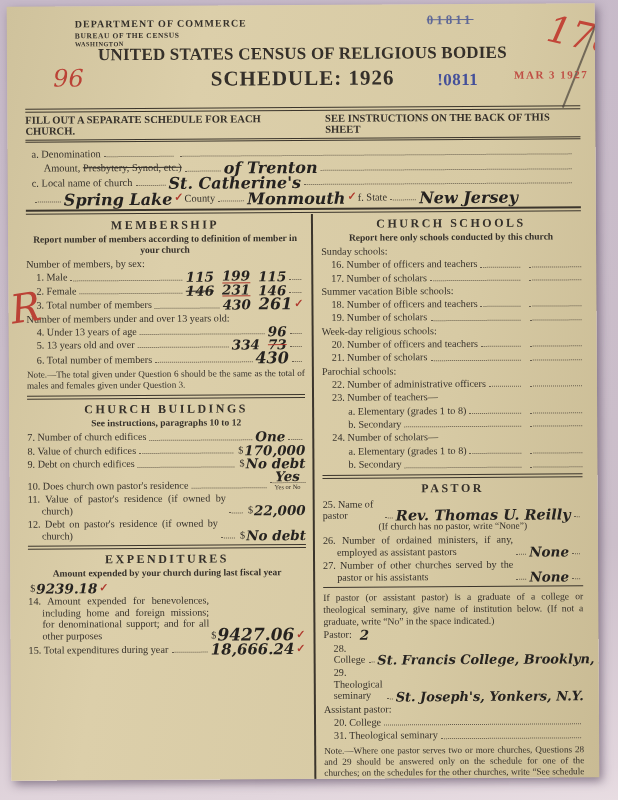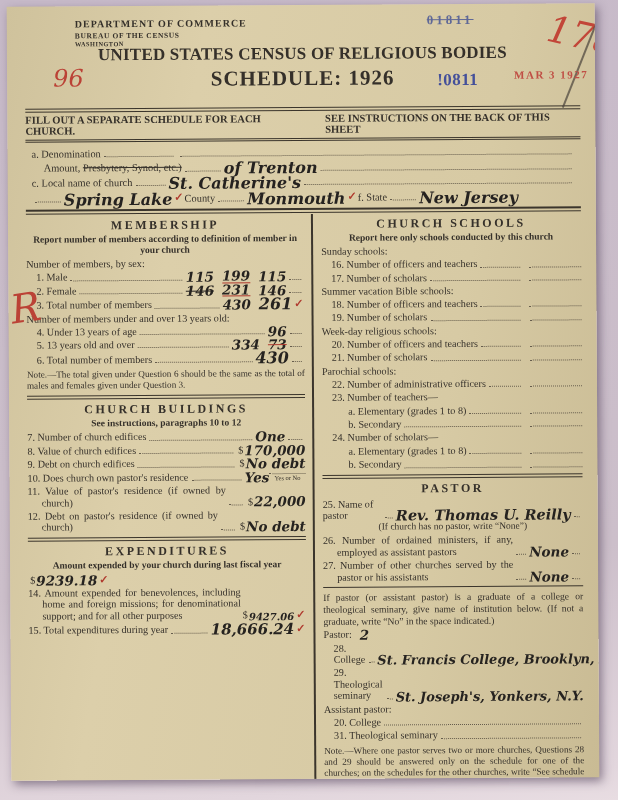--- a/index.html
+++ b/index.html
@@ -70,21 +70,21 @@
   .lbl{}
   .lblflex{flex:1;text-align:justify;}
   .hang{padding-left:14px;text-indent:-14px;}
   .ans{font-family:"DejaVu Serif",serif;font-style:italic;font-weight:bold;font-size:13.5px;
     line-height:.85;margin-bottom:-1px;color:#262320;white-space:nowrap;}
   .gap{width:8px;}
   .dots2{flex:0 0 52px;border-bottom:1px dotted #665d4d;margin:0 0 2px 6px;height:1px;}
   .note{font-size:9.2px;text-align:justify;line-height:1.22;margin-top:4px;}
   .dblrule{height:2px;border-top:1px solid #3b352c;border-bottom:1px solid #3b352c;margin:4px 0 1px;}
   .srule{border-top:1px solid #3b352c;margin:4px 0 2px;}
-  .stack{display:flex;flex-direction:row;align-items:center;}
+  .stack{display:flex;flex-direction:column;align-items:center;}
   .tiny{font-size:6.5px;border-top:1px dotted #665d4d;padding:0 5px;margin-top:1px;}
   .dollar{margin:0 1px 0 2px;}
 </style>
 </head>
 <body>
 
 <div class="paper">
 
   <div class="hdr">
     <div class="agency">
@@ -271,21 +271,21 @@
 
       <div class="q">
         <span class="dollar">$</span>
         <span class="ans">9239.18</span>
         <span class="chk">✓</span>
       </div>
 
       <div class="q">
         <span class="lblflex hang">14. Amount expended for benevolences, including home and foreign missions; for denominational support; and for all other purposes</span>
         <span class="dollar">$</span>
-        <span class="ans" style="font-size:10px">9427.06</span>
+        <span class="ans" style="font-size:17px">9427.06</span>
         <span class="chk">✓</span>
       </div>
 
       <div class="q">
         <span class="lbl">15. Total expenditures during year</span>
         <span class="dots"></span>
         <span class="ans" style="font-size:15px">18,666.24</span>
         <span class="chk">✓</span>
       </div>
     </div>

